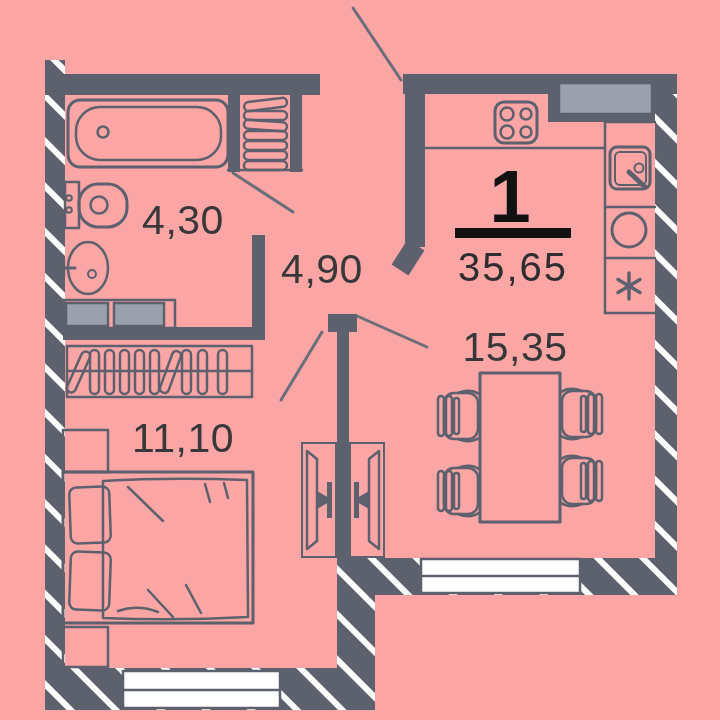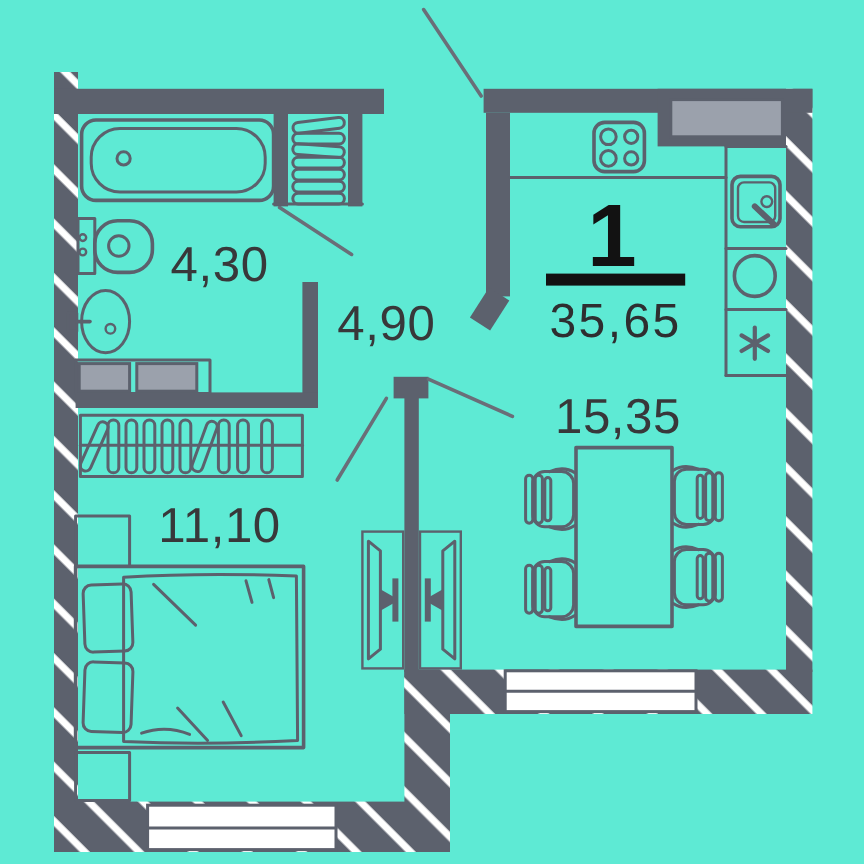--- a/index.html
+++ b/index.html
@@ -1,16 +1,16 @@
 <!DOCTYPE html>
 <html><head>
 <meta charset="utf-8">
 <style>
   html,body{margin:0;padding:0;background:#fff;}
-  .stage{position:relative;width:720px;height:720px;background:#5eead4;overflow:hidden;
+  .stage{position:relative;width:720px;height:720px;background:#fca5a5;overflow:hidden;
          font-family:"Liberation Sans", sans-serif;}
   svg{position:absolute;left:0;top:0;}
   
   .wall{fill:#5c616d;}
   .hatch{fill:url(#hatchp);}
   .s3{stroke:#5c616d;stroke-width:3;fill:none;stroke-linecap:round;stroke-linejoin:round;}
   .s25{stroke:#5c616d;stroke-width:2.5;fill:none;stroke-linecap:round;stroke-linejoin:round;}
   .s2{stroke:#5c616d;stroke-width:2;fill:none;stroke-linecap:round;}
   .fillwall{fill:#5c616d;stroke:none;}
   .lite{fill:#9ba1ac;stroke:#5c616d;stroke-width:2.5;}

